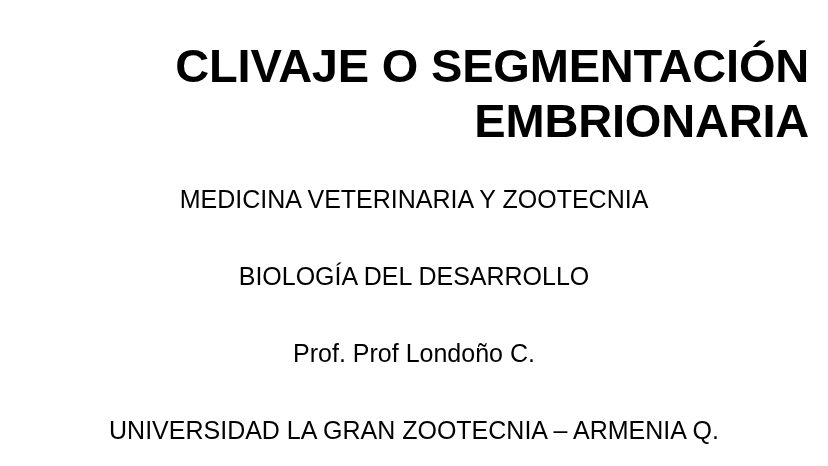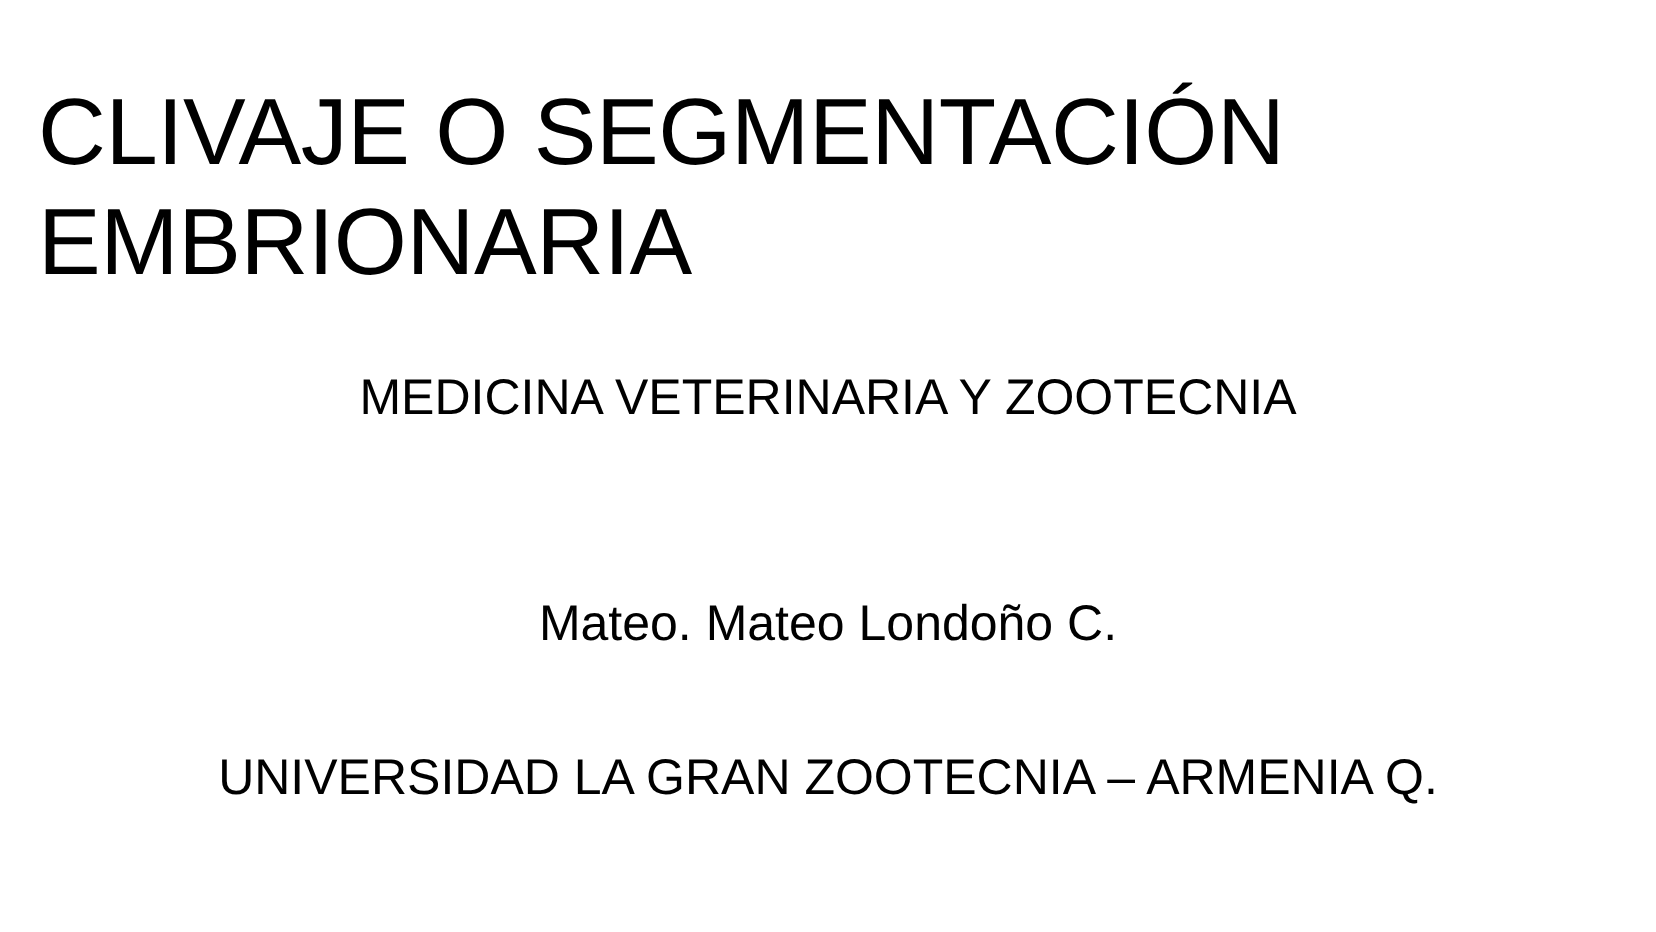--- a/index.html
+++ b/index.html
@@ -19,23 +19,23 @@
     width: 828px;
     height: 466px;
     box-sizing: border-box;
     display: flex;
     flex-direction: column;
     align-items: center;
   }
   .slide-title {
     width: 790px;
     margin-top: 38px;
-    text-align: left;
+    text-align: right;
     font-size: 47px;
-    font-weight: normal;
+    font-weight: bold;
     line-height: 1.18;
     letter-spacing: -0.2px;
   }
   .subtitle-block {
     width: 790px;
     margin-top: 30px;
     text-align: center;
     font-size: 25px;
     font-weight: normal;
     line-height: 1.0;
@@ -55,19 +55,20 @@
 </head>
 <body>
 
 <div class="slide">
 
   <div class="slide-title">CLIVAJE O SEGMENTACIÓN EMBRIONARIA</div>
 
   <div class="subtitle-block">
     <div class="subtitle-line">MEDICINA VETERINARIA Y ZOOTECNIA</div>
     <div class="spacer-line"></div>
+    <div class="subtitle-line">BIOLOGÍA DEL DESARROLLO</div>
     <div class="spacer-line"></div>
-    <div class="subtitle-line">Mateo. Mateo Londoño C.</div>
+    <div class="subtitle-line">Prof. Prof Londoño C.</div>
     <div class="spacer-line"></div>
     <div class="subtitle-line">UNIVERSIDAD LA GRAN ZOOTECNIA – ARMENIA Q.</div>
   </div>
 
 </div>
 
 </body></html>

